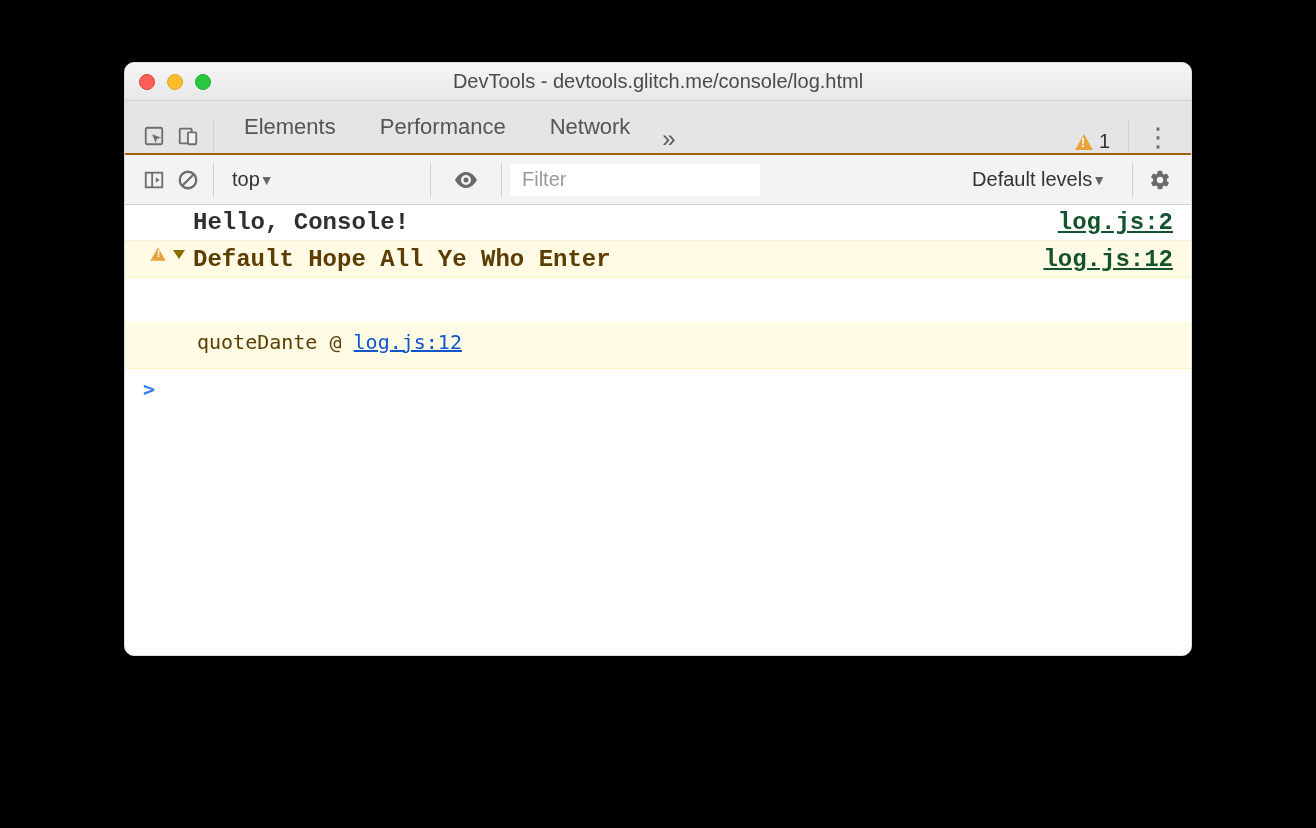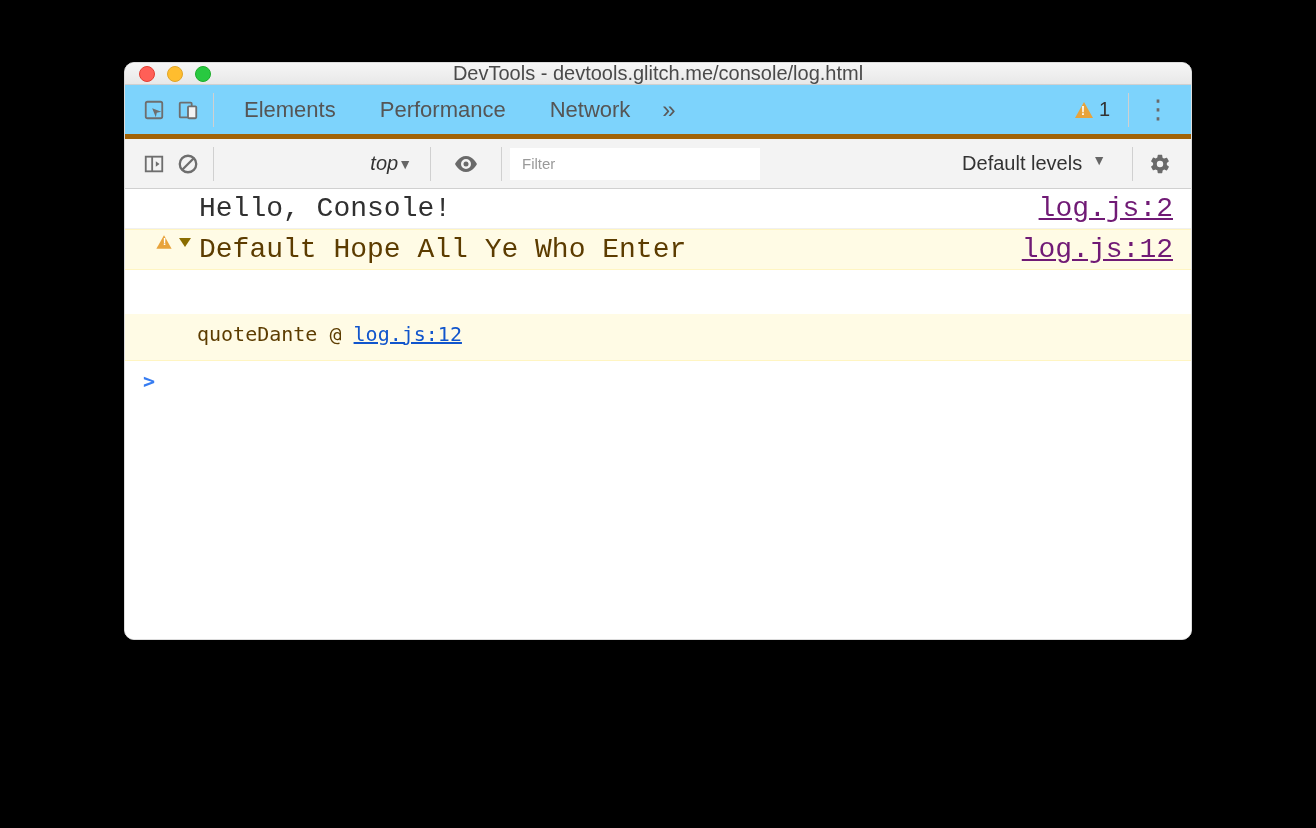--- a/index.html
+++ b/index.html
@@ -17,44 +17,44 @@
   .window {
     width: 1068px;
     background: #fff;
     border-radius: 10px;
     box-shadow: 0 24px 60px rgba(0,0,0,.45);
     overflow: hidden;
     border: 1px solid #dcdcdc;
   }
   
   .titlebar {
-    height: 22px;
+    height: 38px;
     background: linear-gradient(#f6f6f6,#e8e8e8);
     border-bottom: 1px solid #d0d0d0;
     display: flex;
     align-items: center;
     position: relative;
   }
   .traffic {
     display: flex; gap: 12px; padding-left: 14px;
   }
   .dot { width: 16px; height: 16px; border-radius: 50%; }
   .dot.red { background:#ff5f57; border:1px solid #e33e32;}
   .dot.yellow { background:#ffbd2e; border:1px solid #e0a528;}
   .dot.green { background:#28c940; border:1px solid #1dad2b;}
   .title {
     position:absolute; left:0; right:0; text-align:center;
     font-size: 20px; color:#4a4a4a; pointer-events:none;
   }
   
   .tabs {
     height: 54px;
-    border-bottom: 5px solid #a16207;
-    display:flex; align-items:center;
-    background:#7dd3fc;
+    border-bottom: 2px solid #a16207;
+    display:flex; align-items:flex-end;
+    background:#e5e5e5;
     padding: 0 12px;
     gap: 0;
   }
   .icon-btn {
     width: 34px; height:34px; display:flex; align-items:center; justify-content:center;
     color:#6e6e6e; cursor:pointer;
   }
   .vdiv { width:1px; height:34px; background:#d0d0d0; margin:0 8px;}
   .tab {
     padding: 0 22px; height:100%; display:flex; align-items:center;
@@ -67,42 +67,42 @@
   .warn-tri {
     width:0;height:0;border-left:9px solid transparent;border-right:9px solid transparent;border-bottom:16px solid #e8a33b;position:relative;
   }
   .warn-tri::after{content:"!";position:absolute;left:-3px;top:2px;font-size:12px;color:#fff;font-weight:bold;}
   .kebab{font-size:26px;color:#6a6a6a;cursor:pointer;padding:0 8px;}
   
   .toolbar {
     height:50px;border-bottom:1px solid #d0d0d0;display:flex;align-items:center;background:#f3f3f3;padding:0 12px;
   }
   .context-dd{
-    display:flex;align-items:center;justify-content:flex-end;width:200px;height:34px;
-    font-size:20px;color:#333;padding:0 10px;cursor:pointer;font-style:italic;
+    display:flex;align-items:center;justify-content:flex-start;width:200px;height:34px;
+    font-size:20px;color:#333;padding:0 10px;cursor:pointer;
   }
   .dd-caret{font-size:14px;color:#666;}
   .eye-icon{font-size:24px;color:#6a6a6a;padding:0 14px;}
   .filter-input{
     height:32px;width:250px;border:none;background:#fff;padding:0 12px;
-    font-size:15px;color:#333;outline:none;
+    font-size:20px;color:#333;outline:none;
   }
   .filter-input::placeholder{color:#9a9a9a;}
-  .levels-dd{font-size:20px;color:#333;cursor:pointer;padding:0 18px;display:flex;gap:10px;}
+  .levels-dd{font-size:20px;color:#333;cursor:pointer;padding:0 18px;display:flex;align-items:center;}
   .gear{font-size:24px;color:#6a6a6a;cursor:pointer;padding:0 8px;}
   
   .console-body{background:#fff;min-height:450px;}
   .row{
-    display:flex;align-items:flex-start;padding:4px 18px 4px 30px;
+    display:flex;align-items:flex-start;padding:4px 18px 4px 24px;
     font-family: Menlo, Consolas, "Courier New", monospace;
-    font-size:28px;border-bottom:1px solid #f0f0f0;
+    font-size:24px;border-bottom:1px solid #f0f0f0;font-weight:bold;
   }
   .row .gutter{width:44px;flex-shrink:0;display:flex;align-items:center;}
   .row .msg{flex:1;}
-  .row .src{color:#701a75;text-decoration:underline;cursor:pointer;white-space:nowrap;}
+  .row .src{color:#14532d;text-decoration:underline;cursor:pointer;white-space:nowrap;}
   .row.log{color:#303030;}
   .row.warn{background:#fffbe5;color:#5c3c00;border-top:1px solid #fff5c2;border-bottom:1px solid #fff5c2;}
   .row.warn .gutter{gap:6px;}
   .disclosure{width:0;height:0;border-left:6px solid transparent;border-right:6px solid transparent;border-top:9px solid #8a6d00;cursor:pointer;}
   .stack{background:#fffbe5;font-family:Menlo,Consolas,monospace;font-size:20px;color:#5c3c00;padding:4px 18px 10px 72px;border-bottom:1px solid #fff5c2;margin-top:44px;}
   .stack .frame{padding:4px 0;}
   .stack a{color:#1155cc;text-decoration:underline;cursor:pointer;}
   .prompt{padding:8px 18px;font-family:Menlo,Consolas,monospace;font-size:20px;color:#367cf1;font-weight:bold;}
   svg{display:block;}
 </style>

